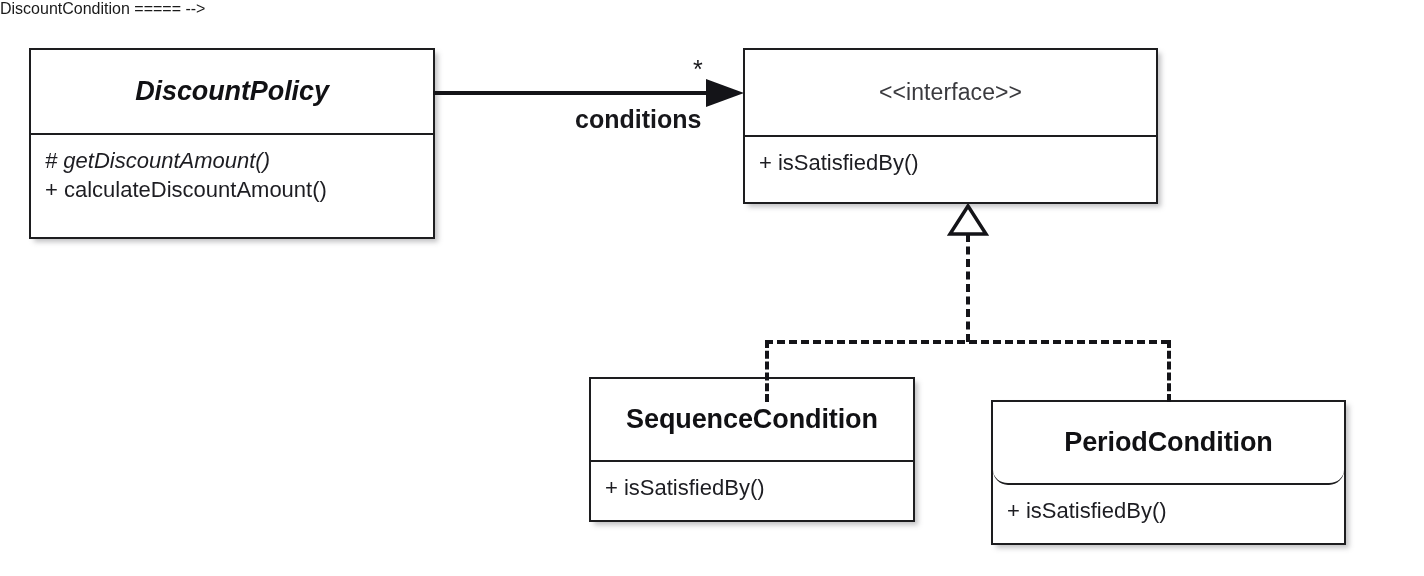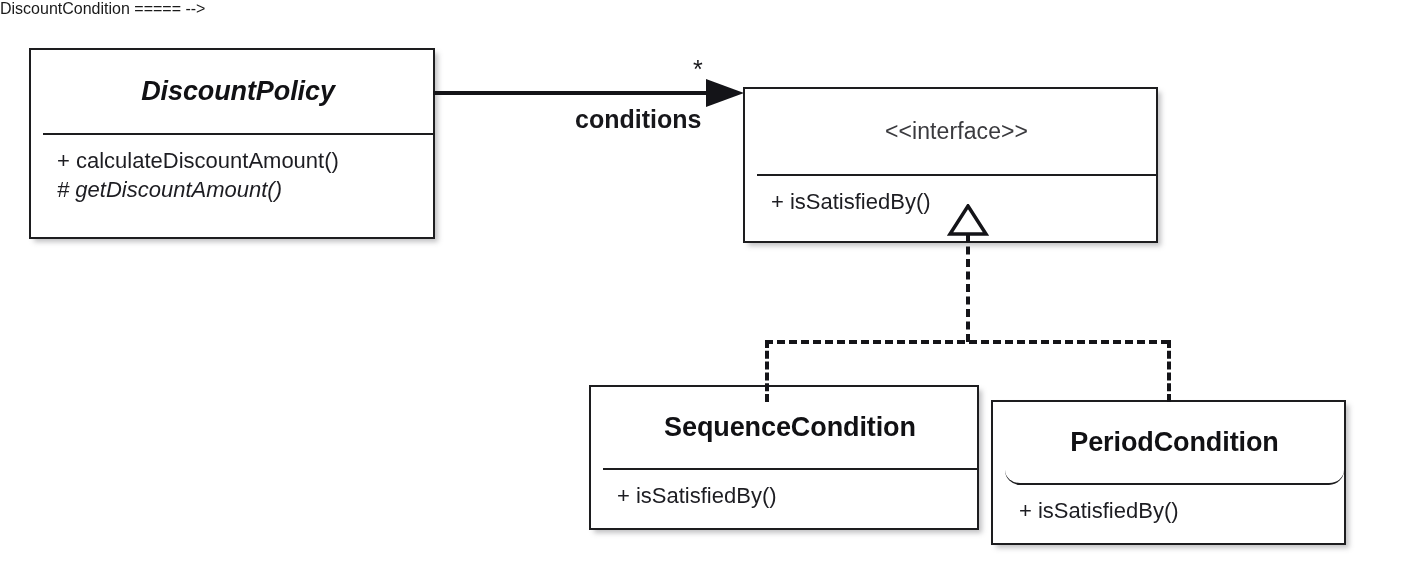--- a/index.html
+++ b/index.html
@@ -20,21 +20,20 @@
     overflow: hidden;
   }
 
   
   .uml-class {
     position: absolute;
     box-sizing: border-box;
     background: #ffffff;
     border: 2.5px solid #1d1d1f;
     box-shadow: 4px 4px 5px -1px rgba(120,120,125,0.45);
-    padding-left: 12px;
   }
   .uml-header {
     box-sizing: border-box;
     width: 100%;
     display: flex;
     flex-direction: column;
     align-items: center;
     justify-content: center;
     text-align: center;
     border-bottom: 2.5px solid #1d1d1f;
@@ -70,23 +69,23 @@
     color: #1d1d22;
     white-space: nowrap;
   }
   .op.abstract {
     font-style: italic;
   }
 
   
   #box-discount-policy    { left: 29px;  top: 48px;  width: 406px; height: 191px; }
   #box-discount-policy .uml-header { height: 85px; }
-  #box-discount-condition { left: 743px; top: 48px;  width: 415px; height: 156px; margin-top: 39px; }
+  #box-discount-condition { left: 743px; top: 48px;  width: 415px; height: 156px; }
   #box-discount-condition .uml-header { height: 87px; }
-  #box-sequence-condition { left: 589px; top: 385px; width: 390px; height: 145px; }
+  #box-sequence-condition { left: 589px; top: 377px; width: 326px; height: 145px; }
   #box-sequence-condition .uml-header { height: 83px; }
   #box-period-condition   { left: 991px; top: 400px; width: 355px; height: 145px; }
   #box-period-condition .uml-header { height: 83px; border-radius: 15px; }
 
   
   .assoc-line {
     position: absolute;
     left: 433px;
     top: 91px;
     width: 291px;
@@ -150,22 +149,22 @@
 <body>
 
 <div id="canvas">
 
   
   <div class="uml-class" id="box-discount-policy">
     <div class="uml-header">
       <div class="class-name abstract">DiscountPolicy</div>
     </div>
     <div class="uml-ops">
+      <div class="op abstract"># getDiscountAmount()</div>
       <div class="op">+ calculateDiscountAmount()</div>
-      <div class="op abstract"># getDiscountAmount()</div>
     </div>
   </div>
 
   
   <div class="uml-class" id="box-discount-condition">
     <div class="uml-header">
       <div class="stereotype">&lt;&lt;interface&gt;&gt;</div>
     </div>
     <div class="uml-ops">
       <div class="op">+ isSatisfiedBy()</div>

